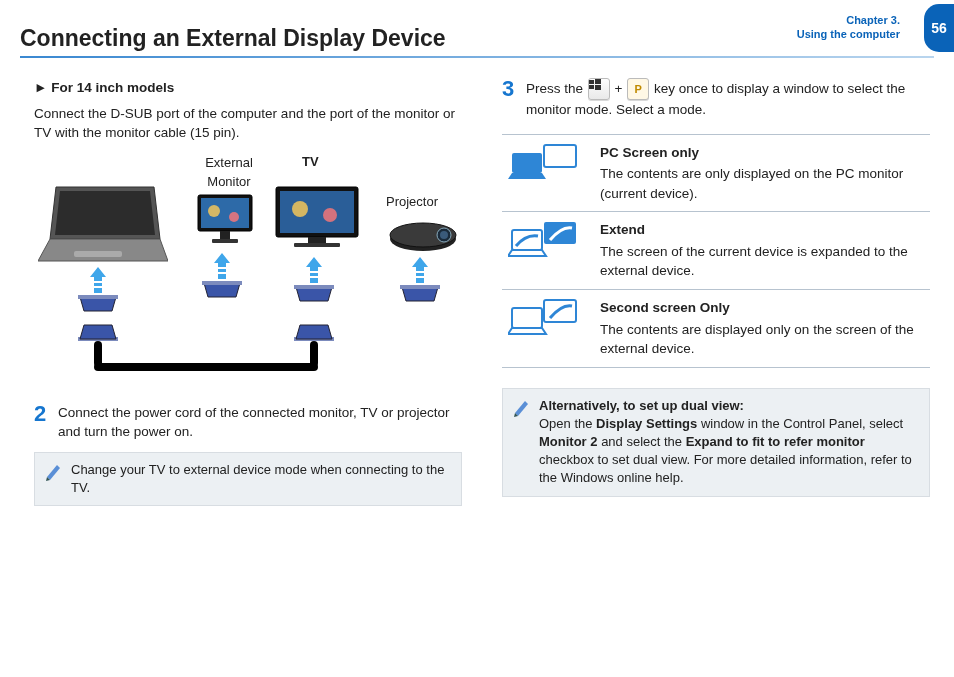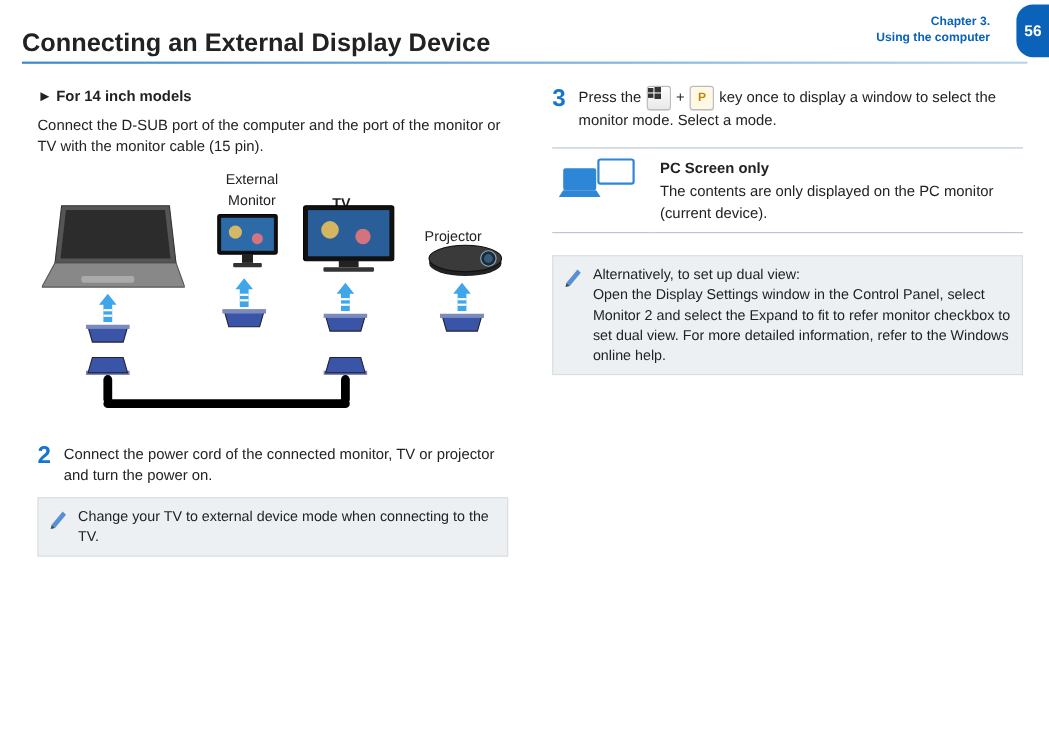--- a/index.html
+++ b/index.html
@@ -71,22 +71,22 @@
   }
   .tri { font-family: Arial, sans-serif; }
 
   .diagram {
     position: relative;
     height: 240px;
     margin: 6px 0 14px 0;
   }
   .d-label { position: absolute; font-size: 13px; text-align: center; }
   .d-ext   { left: 160px; top: 5px; width: 70px; }
-  .d-tv    { left: 268px; top: 27px; font-weight: bold; }
-  .d-proj  { left: 352px; top: 57px; }
+  .d-tv    { left: 268px; top: 4px; font-weight: bold; }
+  .d-proj  { left: 352px; top: 44px; }
 
   .laptop { position:absolute; left:4px; top:34px; }
   .ext-mon{ position:absolute; left:162px; top:44px; }
   .tv     { position:absolute; left:240px; top:36px; }
   .proj   { position:absolute; left:354px; top:68px; }
 
   .arrow-up { position:absolute; width:16px; }
   .vga      { position:absolute; }
   .vga-bot  { position:absolute; }
   .cable    { position:absolute; background:#000; border-radius:4px; }
@@ -117,21 +117,21 @@
     box-shadow:0 1px 0 rgba(0,0,0,.15);
   }
   .key-win svg { vertical-align:middle; }
   .key-p { background:#fff8e5; color:#c08a00; font-weight:700; }
 
   .mode-table { width:100%; border-collapse:collapse; margin-top:14px; }
   .mode-table td { border-top:1px solid #b7c3cf; border-bottom:1px solid #b7c3cf; padding:8px 6px; vertical-align:top; }
   .mode-table td:first-child { width:92px; text-align:center; }
   .mode-name { font-weight:700; display:block; margin-bottom:2px; }
 
-  .bold { font-weight:400; }
+  .bold { font-weight:700; }
 
   svg { display:block; }
 </style>
 </head>
 <body>
 
 <div class="header">
   <div class="title">Connecting an External Display Device</div>
   <div class="chapter-block">
     <div class="chapter-text">
@@ -312,20 +312,49 @@
             <rect x="36" y="2" width="32" height="22" rx="2" fill="none" stroke="#2e86d6" stroke-width="2"></rect>
             <rect x="4" y="10" width="30" height="20" rx="2" fill="#2e86d6"></rect>
             <polygon points="0,36 38,36 34,30 4,30" fill="#2e86d6"></polygon>
           </svg>
         </td>
         <td>
           <span class="mode-name">PC Screen only</span>
           <span>The contents are only displayed on the PC monitor (current device).</span>
         </td>
       </tr>
+      <tr>
+        <td>
+          <svg width="72" height="46" viewBox="0 0 72 46">
+            <rect x="36" y="2" width="32" height="22" rx="2" fill="#2e86d6"></rect>
+            <path d="M42 20 Q54 6 64 8" fill="none" stroke="#fff" stroke-width="3"></path>
+            <rect x="4" y="10" width="30" height="20" rx="2" fill="none" stroke="#2e86d6" stroke-width="2"></rect>
+            <path d="M8 26 Q18 14 30 16" fill="none" stroke="#2e86d6" stroke-width="3"></path>
+            <polygon points="0,36 38,36 34,30 4,30" fill="none" stroke="#2e86d6" stroke-width="2"></polygon>
+          </svg>
+        </td>
+        <td>
+          <span class="mode-name">Extend</span>
+          <span>The screen of the current device is expanded to the external device.</span>
+        </td>
+      </tr>
+      <tr>
+        <td>
+          <svg width="72" height="46" viewBox="0 0 72 46">
+            <rect x="36" y="2" width="32" height="22" rx="2" fill="none" stroke="#2e86d6" stroke-width="2"></rect>
+            <path d="M42 20 Q54 6 64 8" fill="none" stroke="#2e86d6" stroke-width="3"></path>
+            <rect x="4" y="10" width="30" height="20" rx="2" fill="none" stroke="#2e86d6" stroke-width="2"></rect>
+            <polygon points="0,36 38,36 34,30 4,30" fill="none" stroke="#2e86d6" stroke-width="2"></polygon>
+          </svg>
+        </td>
+        <td>
+          <span class="mode-name">Second screen Only</span>
+          <span>The contents are displayed only on the screen of the external device.</span>
+        </td>
+      </tr>
     </tbody>
       </table>
 
     <div class="note-box" style="margin-top:20px;">
       <span class="note-icon">
         <svg width="18" height="18" viewBox="0 0 18 18">
             <path d="M2 14 L12 2 L15 5 L5 17 Z" fill="#5a8fd6"></path>
             <path d="M2 14 L5 17 L1 18 Z" fill="#355"></path>
           </svg>
       </span>

